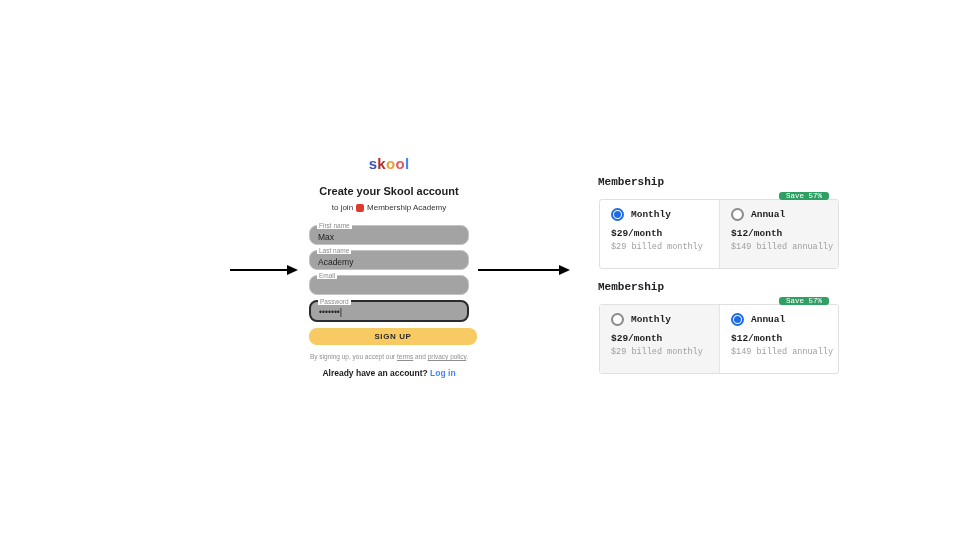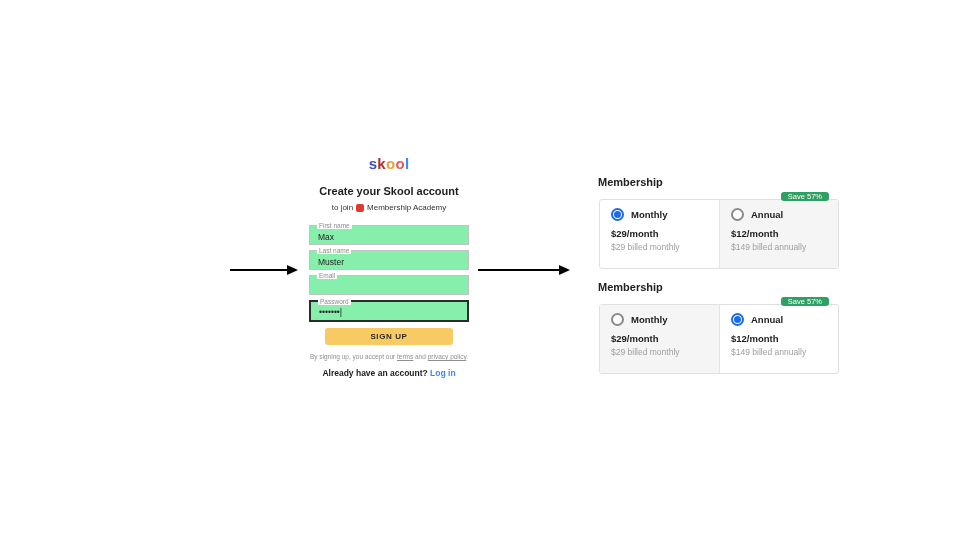--- a/index.html
+++ b/index.html
@@ -24,38 +24,38 @@
   .logo span:nth-child(1){ color:#3b4fc4; }
   .logo span:nth-child(2){ color:#b02e2e; }
   .logo span:nth-child(3){ color:#e8a33b; }
   .logo span:nth-child(4){ color:#e15b5b; }
   .logo span:nth-child(5){ color:#4285f4; }
   .su-title { margin-top:13px; font-size:11px; font-weight:bold; color:#1d1d1d; }
   .su-sub { margin-top:6px; font-size:8px; color:#333; display:flex; align-items:center;
             justify-content:center; gap:3px; }
   .comm-icon { width:8px; height:8px; border-radius:2px; background:#e0392e; display:inline-block; }
   .fields { margin-top:13px; text-align:left; }
-  .field { position:relative; height:20px; border:1px solid #c3c3c3; border-radius:0;
-           margin-bottom:5px; background:#86efac; }
+  .field { position:relative; height:20px; border:1px solid #c3c3c3; border-radius:8px;
+           margin-bottom:5px; background:#a3a3a3; }
   .field.focused { border:2px solid #2b2b2b; height:22px; margin-bottom:3px; }
   .f-label { position:absolute; top:-4px; left:7px; background:#fff; padding:0 2px;
              font-size:6.5px; color:#8a8a8a; line-height:7px; }
   .f-value { display:block; font-size:8.5px; color:#222; padding:7px 0 0 8px; line-height:9px; }
   .field.focused .f-value { padding-top:6px; }
   .caret { font-size:9px; color:#222; font-weight:normal; }
-  .su-btn { width:128px; height:17px; background:#f7ca63; border:none;
-            border-radius:3px; font-weight:bold; font-size:8px; letter-spacing:.6px;
+  .su-btn { width:168px; height:17px; background:#f7ca63; border:none;
+            border-radius:8px; font-weight:bold; font-size:8px; letter-spacing:.6px;
             color:#2b2b2b; cursor:pointer; font-family:"Liberation Sans", sans-serif; }
   .legal { margin-top:8px; font-size:6.5px; color:#8f8f8f; }
   .legal a { color:#8f8f8f; text-decoration:underline; cursor:pointer; }
   .login-row { margin-top:8px; font-size:8.5px; font-weight:bold; color:#1d1d1d; }
   .login-row a { color:#4285f4; cursor:pointer; text-decoration:none; }
 
   
-  .membership { position:absolute; left:598px; width:241px; }
+  .membership { position:absolute; left:598px; width:241px;font-family:Liberation Mono, monospace; }
   .m-title { font-size:11px; font-weight:bold; color:#202124; }
   .m-badge { position:absolute; right:10px; top:16px; background:#2fa064; color:#fff;
              font-size:7.5px; padding:0 7px; border-radius:3px; z-index:2; }
   .m-box { position:absolute; left:1px; top:23px; width:240px; height:70px;
            border:1px solid #e0e0e0; border-radius:3px; display:flex; background:#fff; }
   .m-half { width:50%; padding:8px 0 0 11px; cursor:pointer; }
   .m-half:not(.selected) { background:#f5f5f5; }
   .m-half + .m-half { border-left:1px solid #e4e4e4; }
   .m-row { display:flex; align-items:center; gap:7px; }
   .radio { width:13px; height:13px; border-radius:50%; border:2px solid #8b8b8b;
@@ -89,21 +89,21 @@
       <span>Membership Academy</span>
     </div>
 
     <div class="fields">
       <div class="field">
         <span class="f-label">First name</span>
         <span class="f-value">Max</span>
       </div>
       <div class="field">
         <span class="f-label">Last name</span>
-        <span class="f-value">Muster</span>
+        <span class="f-value">Academy</span>
       </div>
       <div class="field">
         <span class="f-label">Email</span>
       </div>
       <div class="field focused">
         <span class="f-label">Password</span>
         <span class="f-value"><span>•••••••</span><span class="caret">|</span></span>
       </div>
     </div>
 

